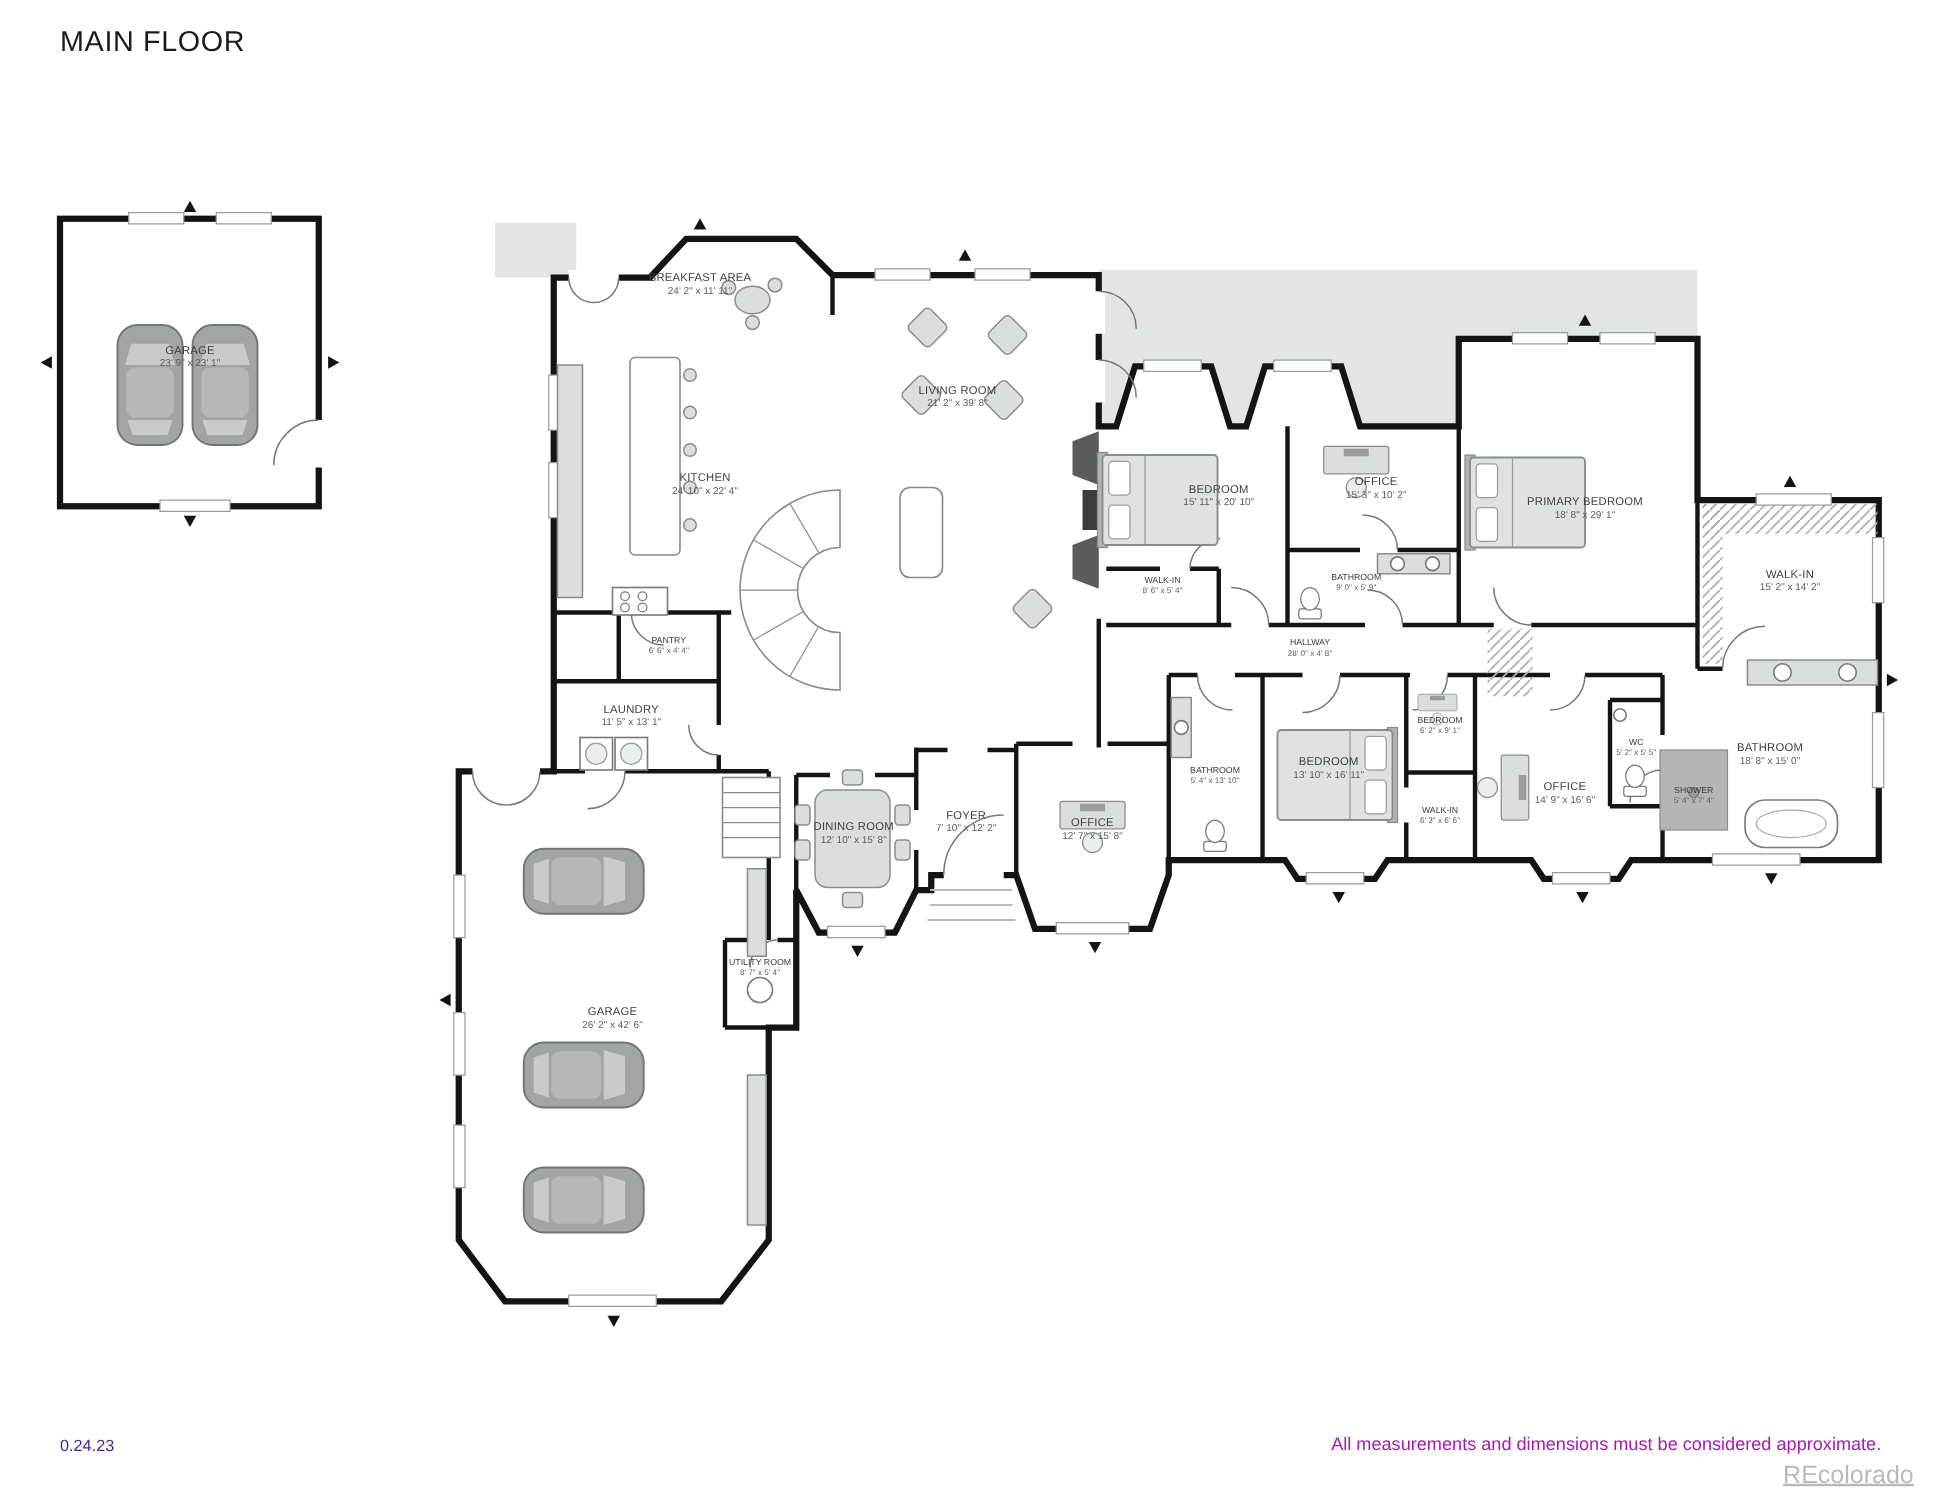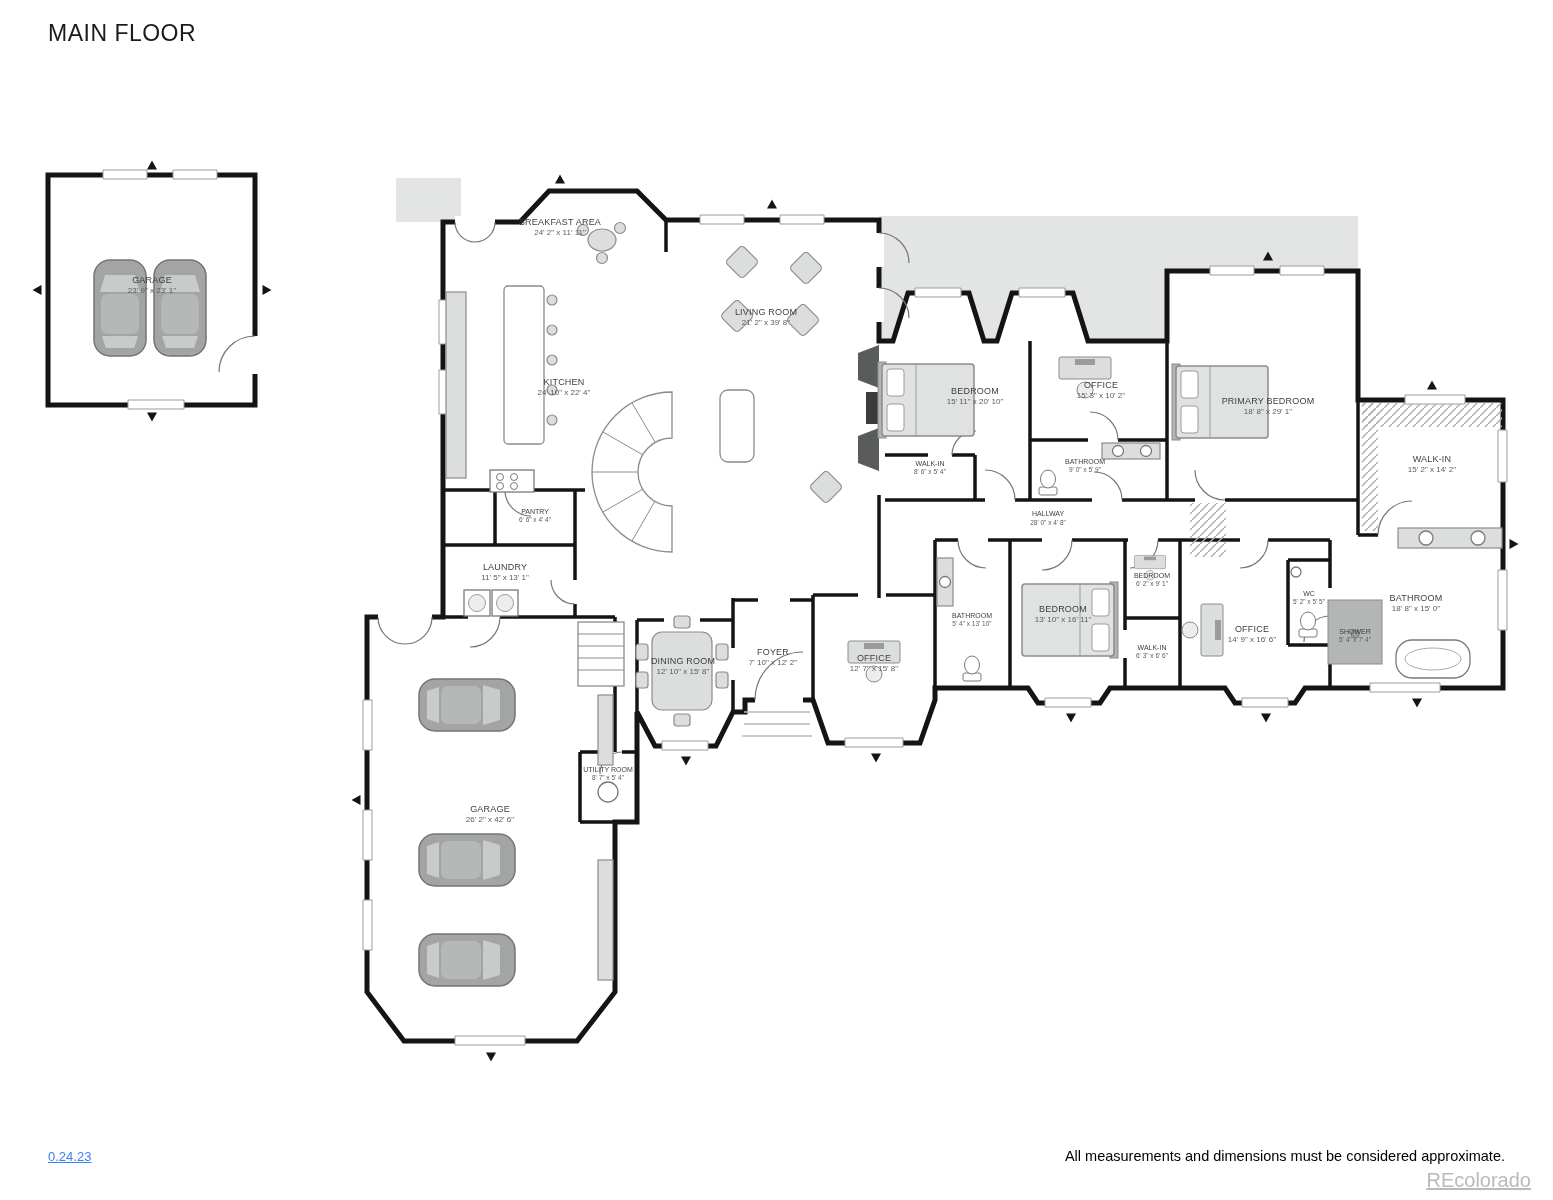--- a/index.html
+++ b/index.html
@@ -1,20 +1,20 @@
 <!DOCTYPE html>
 <html><head>
 <meta charset="utf-8">
 <style>
   html,body{margin:0;padding:0;background:#fff;}
   .page{position:relative;width:1553px;height:1200px;background:#fff;overflow:hidden;
         font-family:"Liberation Sans", sans-serif;}
   .title{position:absolute;left:48px;top:20px;font-size:23px;color:#1b1b1b;letter-spacing:.5px;}
-  .date{position:absolute;left:48px;bottom:36px;font-size:13px;color:#3b82f6;text-decoration:underline;}
-  .disclaimer{position:absolute;right:48px;bottom:36px;font-size:14.5px;color:#000000;}
+  .date{position:absolute;left:48px;bottom:36px;font-size:13px;color:#4c1d95;}
+  .disclaimer{position:absolute;right:48px;bottom:36px;font-size:14.5px;color:#a21caf;}
   .watermark{position:absolute;right:22px;bottom:8px;font-size:20px;color:#b8bab9;text-decoration:underline;}
   svg{position:absolute;left:0;top:0;}
   .rn{font-size:9px;fill:#3c3e3d;text-anchor:middle;letter-spacing:.2px;}
   .rd{font-size:8px;fill:#5a5c5b;text-anchor:middle;}
   .rns{font-size:7px;fill:#3c3e3d;text-anchor:middle;}
   .rds{font-size:6.5px;fill:#5a5c5b;text-anchor:middle;}
   .wall-out{fill:#fff;stroke:#141414;stroke-width:5;stroke-linejoin:miter;}
   .wall-in{fill:none;stroke:#141414;stroke-width:3.5;}
   .patio{fill:#e3e5e4;}
   .win{fill:#fff;stroke:#9a9c9b;stroke-width:1;}

